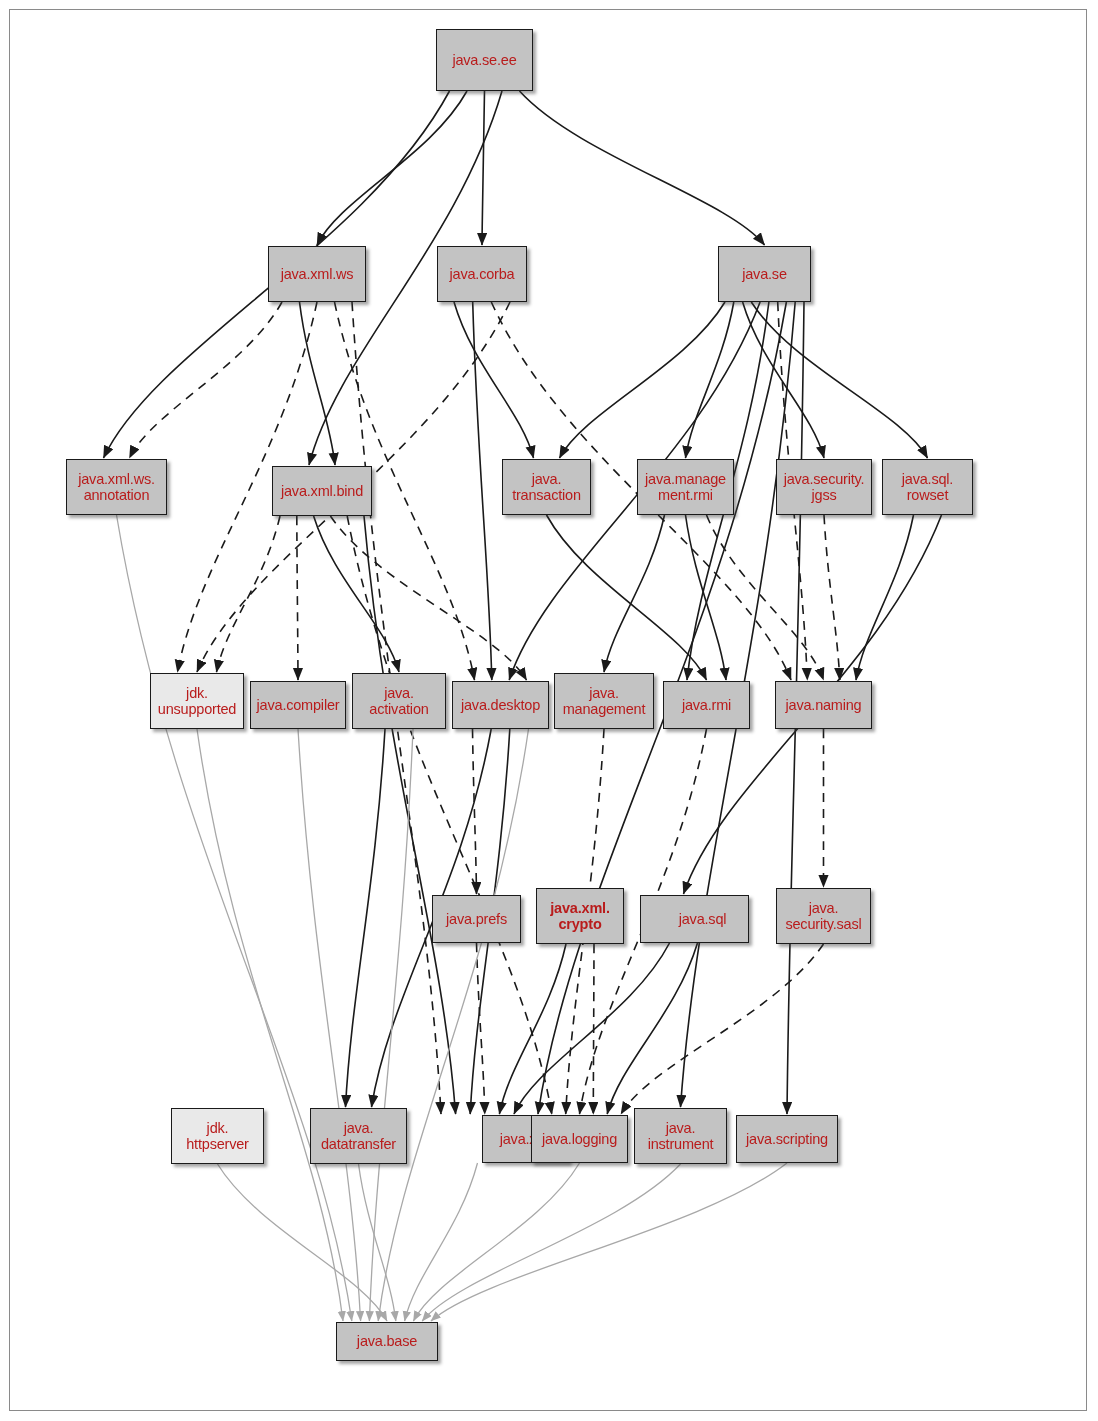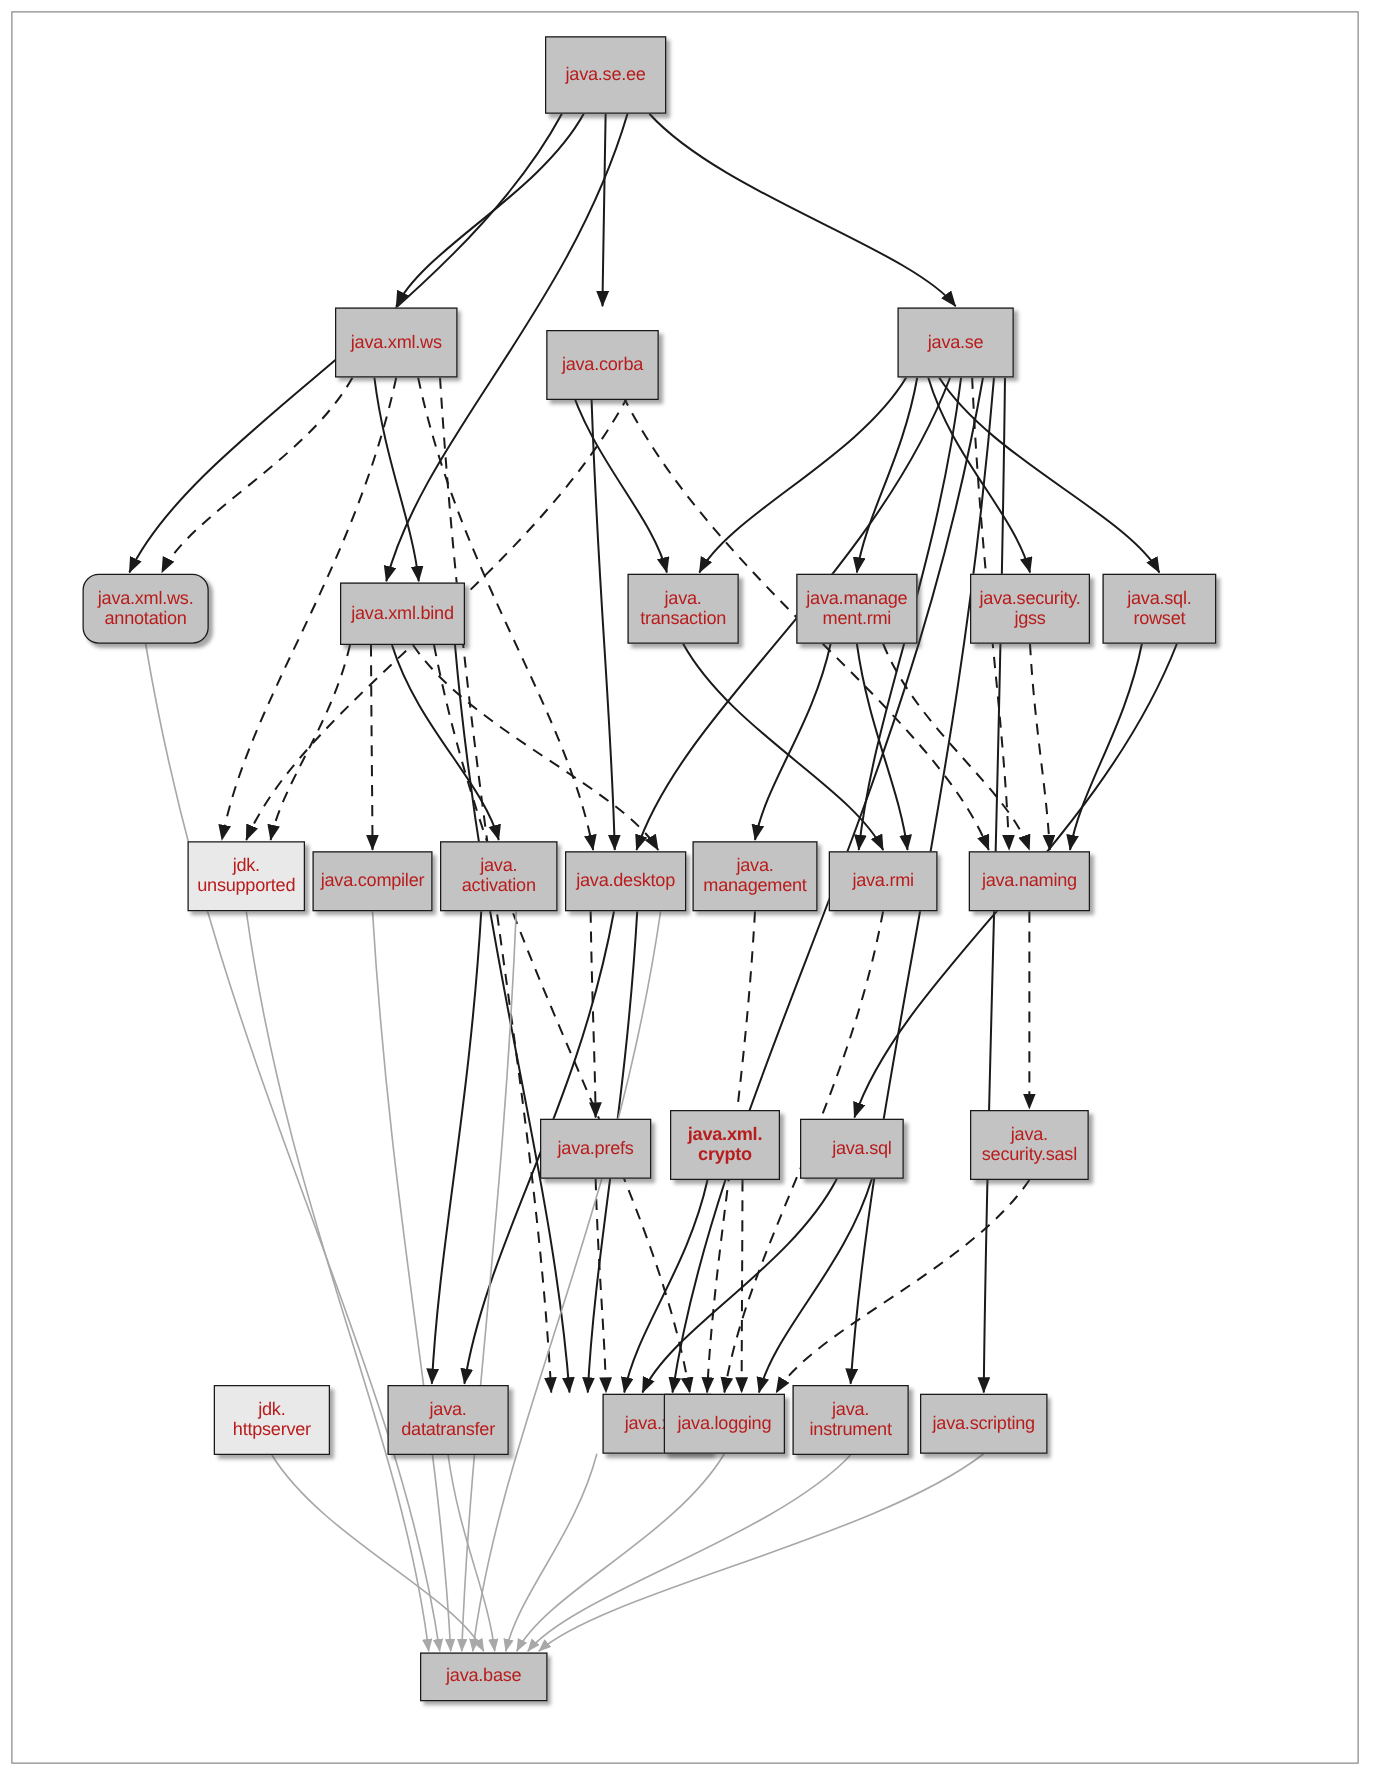--- a/index.html
+++ b/index.html
@@ -127,23 +127,23 @@
         <path d="M358.5,1164.0 C367.5,1229.9 390.2,1273.9 395.8,1321.0" fill="none" stroke="#a8a8a8" stroke-width="1.3" marker-end="url(#ah-base)"></path>
         <path d="M477.5,1163.0 C460.0,1229.4 415.5,1273.6 404.6,1321.0" fill="none" stroke="#a8a8a8" stroke-width="1.3" marker-end="url(#ah-base)"></path>
         <path d="M579.5,1163.0 C539.6,1229.4 438.3,1273.6 413.4,1321.0" fill="none" stroke="#a8a8a8" stroke-width="1.3" marker-end="url(#ah-base)"></path>
         <path d="M680.5,1164.0 C618.5,1229.9 460.9,1273.9 422.2,1321.0" fill="none" stroke="#a8a8a8" stroke-width="1.3" marker-end="url(#ah-base)"></path>
         <path d="M787.0,1163.0 C701.6,1229.4 484.4,1273.6 431.0,1321.0" fill="none" stroke="#a8a8a8" stroke-width="1.3" marker-end="url(#ah-base)"></path>
       </g>
   </svg>
   <div id="nodes-g">
       <div class="node" style="left: 436px; top: 29px; width: 97px; height: 62px;">java.se.ee</div>
       <div class="node" style="left: 268px; top: 246px; width: 98px; height: 56px;">java.xml.ws</div>
-      <div class="node" style="left: 437px; top: 246px; width: 90px; height: 56px; margin-top: 18px;">java.corba</div>
+      <div class="node" style="left: 437px; top: 246px; width: 90px; height: 56px;">java.corba</div>
       <div class="node" style="left: 718px; top: 246px; width: 93px; height: 56px;">java.se</div>
-      <div class="node" style="left: 66px; top: 459px; width: 101px; height: 56px; border-radius: 13px;">java.xml.ws.
+      <div class="node" style="left: 66px; top: 459px; width: 101px; height: 56px;">java.xml.ws.
 annotation</div>
       <div class="node" style="left: 272px; top: 466px; width: 100px; height: 50px;">java.xml.bind</div>
       <div class="node" style="left: 502px; top: 459px; width: 89px; height: 56px;">java.
 transaction</div>
       <div class="node" style="left: 637px; top: 459px; width: 97px; height: 56px;">java.manage
 ment.rmi</div>
       <div class="node" style="left: 776px; top: 459px; width: 96px; height: 56px;">java.security.
 jgss</div>
       <div class="node" style="left: 882px; top: 459px; width: 91px; height: 56px;">java.sql.
 rowset</div>
@@ -153,21 +153,21 @@
       <div class="node" style="left: 352px; top: 673px; width: 94px; height: 56px;">java.
 activation</div>
       <div class="node" style="left: 452px; top: 681px; width: 97px; height: 48px;">java.desktop</div>
       <div class="node" style="left: 554px; top: 673px; width: 100px; height: 56px;">java.
 management</div>
       <div class="node" style="left: 663px; top: 681px; width: 87px; height: 48px;">java.rmi</div>
       <div class="node" style="left: 775px; top: 681px; width: 97px; height: 48px;">java.naming</div>
       <div class="node" style="left: 432px; top: 895px; width: 89px; height: 48px;">java.prefs</div>
       <div class="node" style="left: 536px; top: 888px; width: 88px; height: 56px; font-weight: bold;">java.xml.
 crypto</div>
-      <div class="node" style="left: 640px; top: 895px; width: 83px; height: 48px; padding-left: 16px;">java.sql</div>
+      <div class="node" style="left: 640px; top: 895px; width: 109px; height: 48px; padding-left: 16px;">java.sql</div>
       <div class="node" style="left: 776px; top: 888px; width: 95px; height: 56px;">java.
 security.sasl</div>
       <div class="node light" style="left: 171px; top: 1108px; width: 93px; height: 56px;">jdk.
 httpserver</div>
       <div class="node" style="left: 310px; top: 1108px; width: 97px; height: 56px;">java.
 datatransfer</div>
       <div class="node" style="left: 434px; top: 1115px; width: 87px; height: 48px; margin-left: 48px;">java.xml</div>
       <div class="node" style="left: 531px; top: 1115px; width: 97px; height: 48px;">java.logging</div>
       <div class="node" style="left: 634px; top: 1108px; width: 93px; height: 56px;">java.
 instrument</div>

